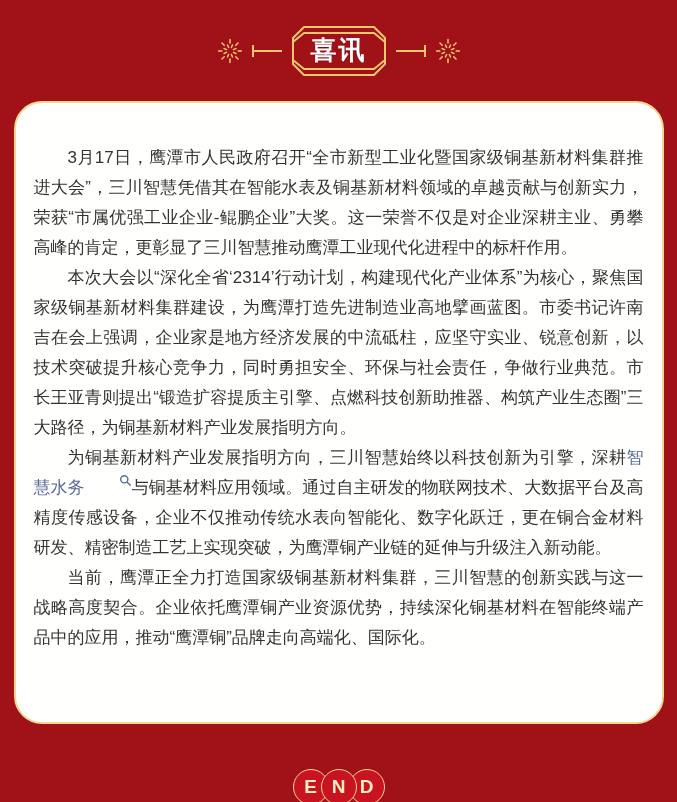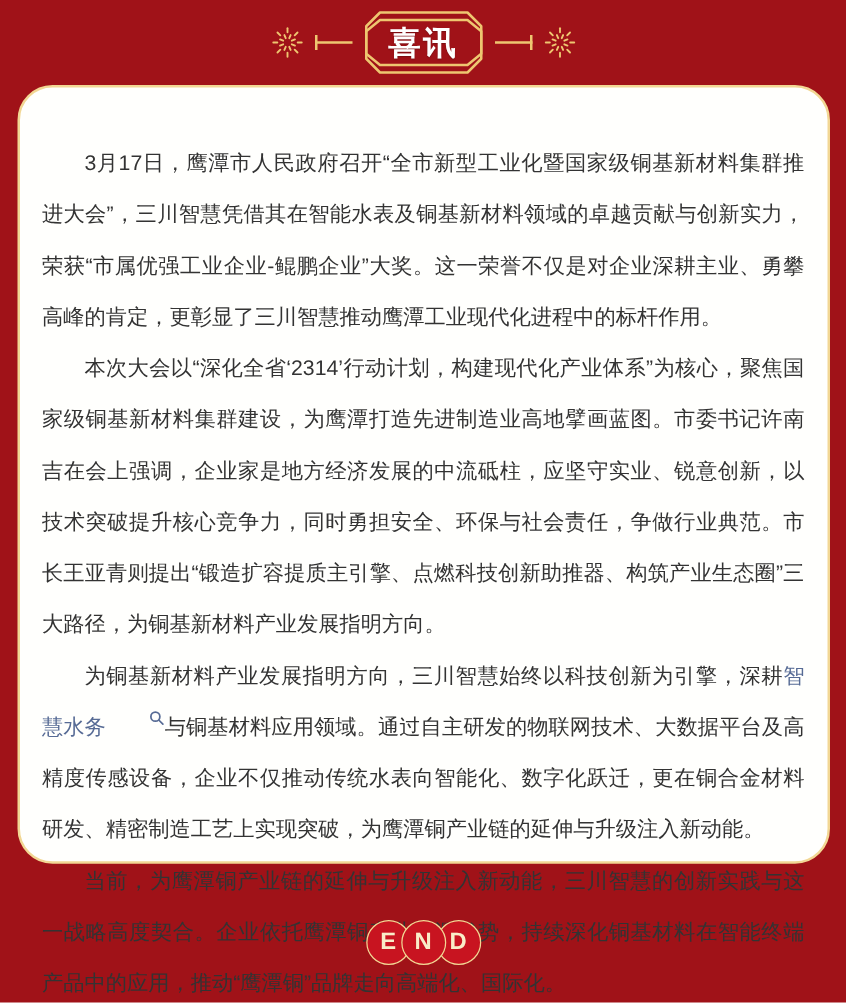--- a/index.html
+++ b/index.html
@@ -17,21 +17,21 @@
   html,body { width:677px; height:802px; }
   body {
     background: var(--background-red);
     font-family: "Liberation Sans", "DejaVu Sans", sans-serif;
     overflow: hidden;
     position: relative;
   }
 
   
   .header {
-    height: 68px;
+    height: 101px;
     display: flex;
     align-items: center;
     justify-content: center;
     gap: 9px;
   }
   .firework { display:block; line-height:0; }
   .hline {
     width: 30px; height: 2px;
     background: var(--gold);
     position: relative;
@@ -64,21 +64,21 @@
     width: 650px;
     height: 623px;
     margin: 0 auto;
     background: var(--card-bg);
     border: 2px solid var(--card-border);
     border-radius: 28px;
     padding: 40px 18px 0 18px;
   }
   .card p {
     font-size: 17px;
-    line-height: 41px;
+    line-height: 30px;
     color: var(--text-color);
     text-indent: 2em;
     text-align: justify;
   }
   .link {
     color: var(--link-blue);
     text-decoration: none;
     cursor: pointer;
     margin-top: 21px;
   }
@@ -164,20 +164,20 @@
   </span>
 </div>
 
 <div class="card">
   <p>3月17日，鹰潭市人民政府召开“全市新型工业化暨国家级铜基新材料集群推进大会”，三川智慧凭借其在智能水表及铜基新材料领域的卓越贡献与创新实力，荣获“市属优强工业企业-鲲鹏企业”大奖。这一荣誉不仅是对企业深耕主业、勇攀高峰的肯定，更彰显了三川智慧推动鹰潭工业现代化进程中的标杆作用。</p>
   <p>本次大会以“深化全省‘2314’行动计划，构建现代化产业体系”为核心，聚焦国家级铜基新材料集群建设，为鹰潭打造先进制造业高地擘画蓝图。市委书记许南吉在会上强调，企业家是地方经济发展的中流砥柱，应坚守实业、锐意创新，以技术突破提升核心竞争力，同时勇担安全、环保与社会责任，争做行业典范。市长王亚青则提出“锻造扩容提质主引擎、点燃科技创新助推器、构筑产业生态圈”三大路径，为铜基新材料产业发展指明方向。</p>
   <p><span>为铜基新材料产业发展指明方向，三川智慧始终以科技创新为引擎，深耕</span><a class="link">智慧水务</a><span class="search-icon"><svg width="13" height="13" viewBox="0 0 13 13" fill="none" stroke="#576b95" stroke-width="1.4" stroke-linecap="round">
           <circle cx="5.3" cy="5.3" r="3.6"></circle>
           <line x1="8.2" y1="8.2" x2="11.3" y2="11.3"></line>
         </svg></span><span>与铜基材料应用领域。通过自主研发的物联网技术、大数据平台及高精度传感设备，企业不仅推动传统水表向智能化、数字化跃迁，更在铜合金材料研发、精密制造工艺上实现突破，为鹰潭铜产业链的延伸与升级注入新动能。</span></p>
-  <p>当前，为鹰潭铜产业链的延伸与升级注入新动能，三川智慧的创新实践与这一战略高度契合。企业依托鹰潭铜产业资源优势，持续深化铜基材料在智能终端产品中的应用，推动“鹰潭铜”品牌走向高端化、国际化。</p>
+  <p>当前，鹰潭正全力打造国家级铜基新材料集群，三川智慧的创新实践与这一战略高度契合。企业依托鹰潭铜产业资源优势，持续深化铜基材料在智能终端产品中的应用，推动“鹰潭铜”品牌走向高端化、国际化。</p>
 </div>
 
 <div class="footer">
   <div class="end-circle">E</div>
   <div class="end-circle middle">N</div>
   <div class="end-circle">D</div>
 </div>
 
 </body></html>

